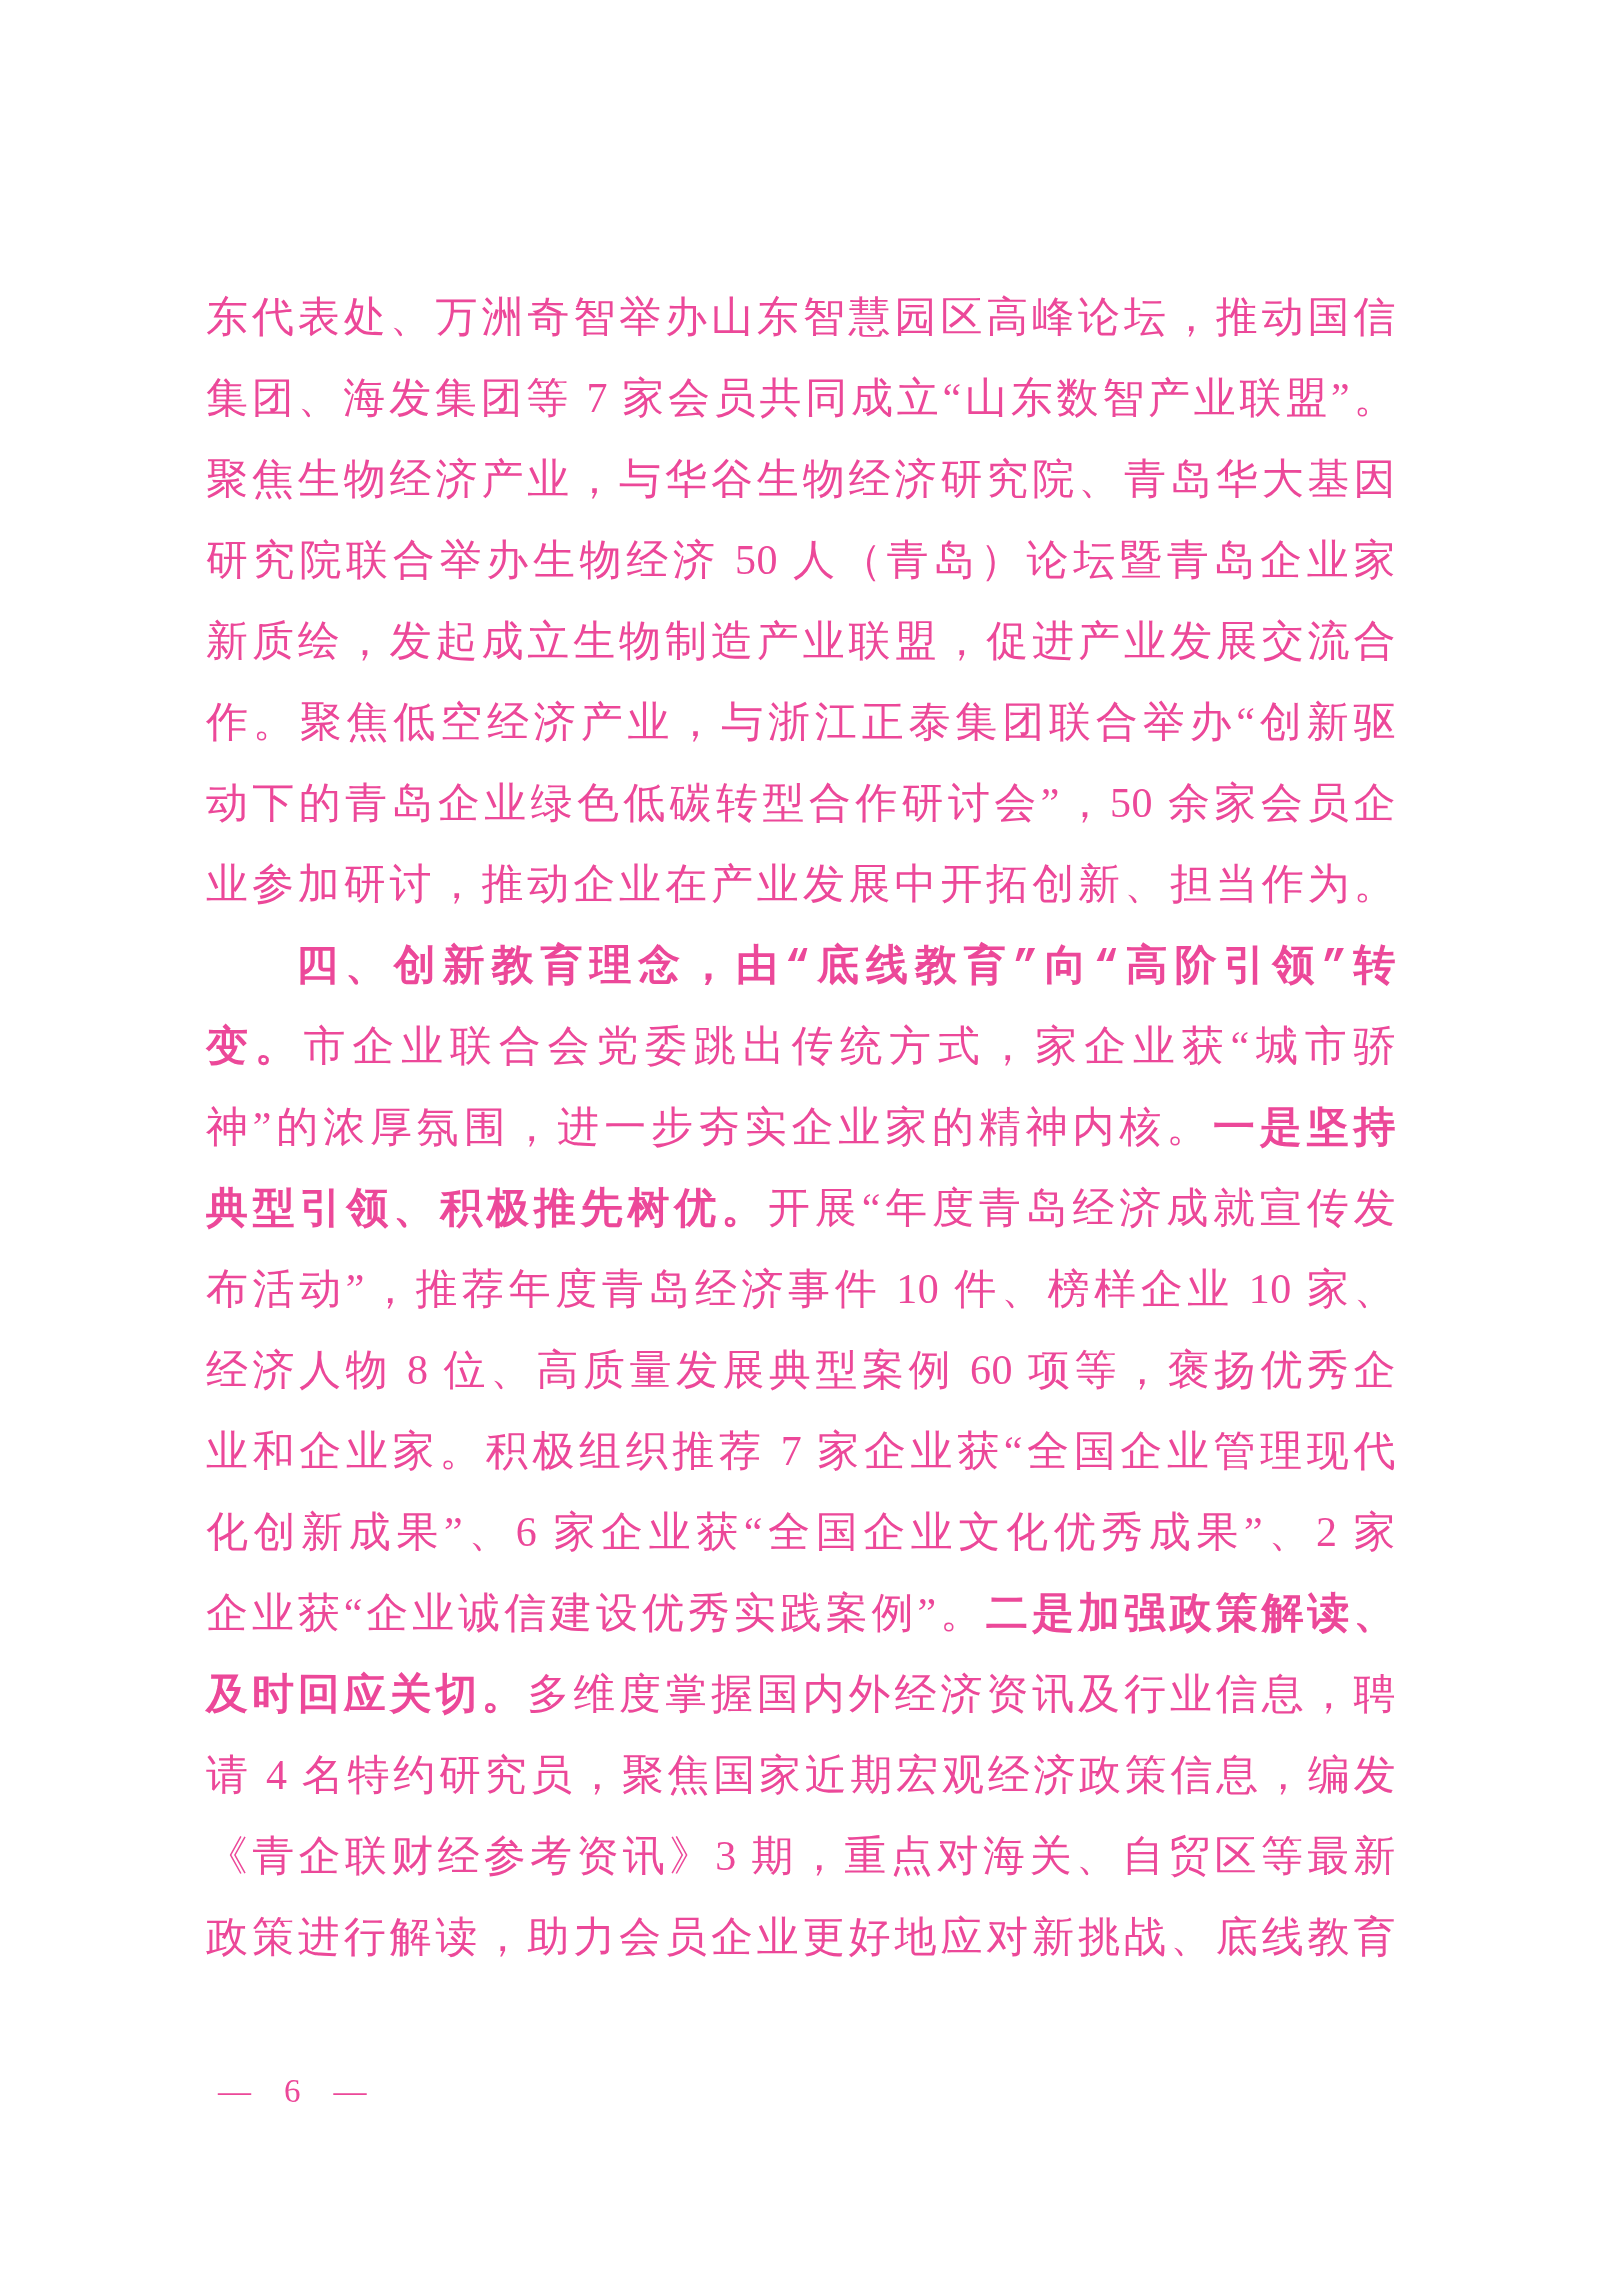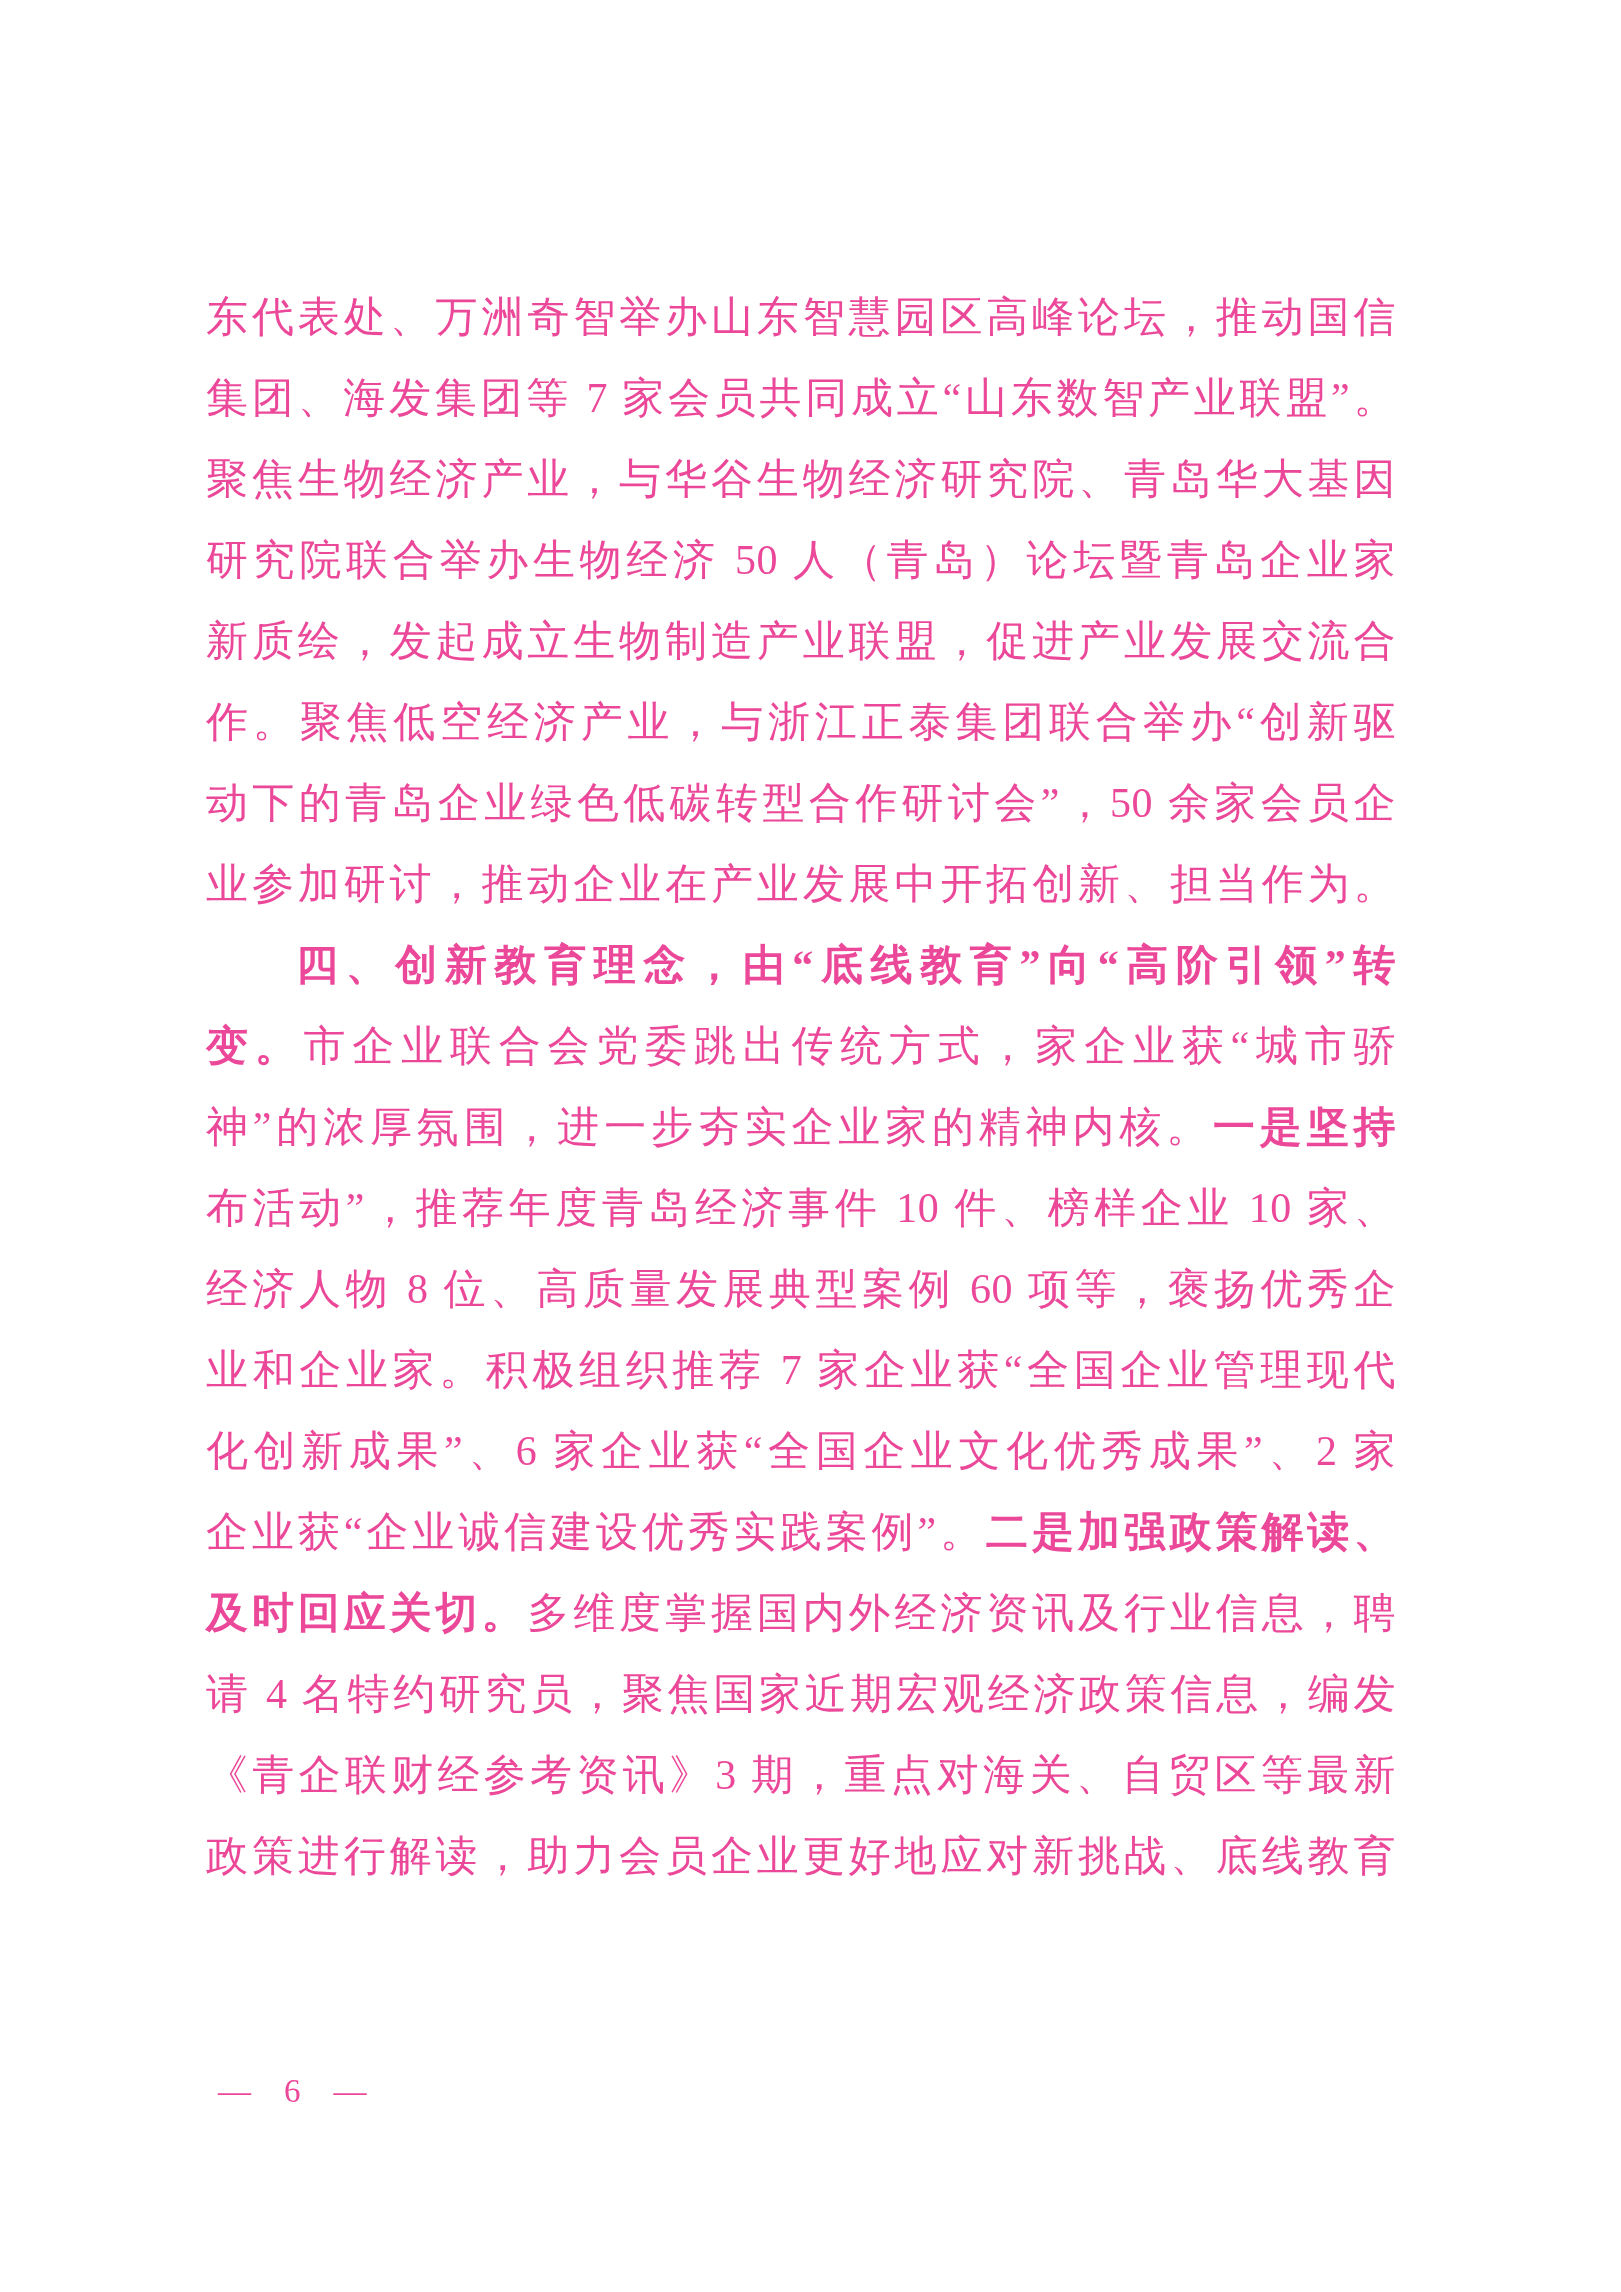--- a/index.html
+++ b/index.html
@@ -30,20 +30,21 @@
     text-align-last: justify;
     text-justify: inter-character;
     white-space: nowrap;
     letter-spacing: 0.5px;
   }
   .line.indent {
     text-indent: 90px;
   }
   .line .bold {
     font-weight: 700;
+    font-family: Liberation Mono, monospace;
   }
   .footer {
     position: absolute;
     left: 218px;
     top: 2064px;
     height: 55px;
     display: flex;
     align-items: center;
     gap: 33px;
     font-size: 33px;
@@ -61,20 +62,21 @@
       <div class="line"><span>集团、海发集团等 7 家会员共同成立“山东数智产业联盟”。</span></div>
       <div class="line"><span>聚焦生物经济产业，与华谷生物经济研究院、青岛华大基因</span></div>
       <div class="line"><span>研究院联合举办生物经济 50 人（青岛）论坛暨青岛企业家</span></div>
       <div class="line"><span>新质绘，发起成立生物制造产业联盟，促进产业发展交流合</span></div>
       <div class="line"><span>作。聚焦低空经济产业，与浙江正泰集团联合举办“创新驱</span></div>
       <div class="line"><span>动下的青岛企业绿色低碳转型合作研讨会”，50 余家会员企</span></div>
       <div class="line"><span>业参加研讨，推动企业在产业发展中开拓创新、担当作为。</span></div>
       <div class="line indent"><span class="bold">四、创新教育理念，由“底线教育”向“高阶引领”转</span></div>
       <div class="line"><span class="bold">变。</span><span>市企业联合会党委跳出传统方式，家企业获“城市骄</span></div>
       <div class="line"><span>神”的浓厚氛围，进一步夯实企业家的精神内核。</span><span class="bold">一是坚持</span></div>
+      <div class="line"><span class="bold">典型引领、积极推先树优。</span><span>开展“年度青岛经济成就宣传发</span></div>
       <div class="line"><span>布活动”，推荐年度青岛经济事件 10 件、榜样企业 10 家、</span></div>
       <div class="line"><span>经济人物 8 位、高质量发展典型案例 60 项等，褒扬优秀企</span></div>
       <div class="line"><span>业和企业家。积极组织推荐 7 家企业获“全国企业管理现代</span></div>
       <div class="line"><span>化创新成果”、6 家企业获“全国企业文化优秀成果”、2 家</span></div>
       <div class="line"><span>企业获“企业诚信建设优秀实践案例”。</span><span class="bold">二是加强政策解读、</span></div>
       <div class="line"><span class="bold">及时回应关切。</span><span>多维度掌握国内外经济资讯及行业信息，聘</span></div>
       <div class="line"><span>请 4 名特约研究员，聚焦国家近期宏观经济政策信息，编发</span></div>
       <div class="line"><span>《青企联财经参考资讯》3 期，重点对海关、自贸区等最新</span></div>
       <div class="line"><span>政策进行解读，助力会员企业更好地应对新挑战、底线教育</span></div>
     </div>

